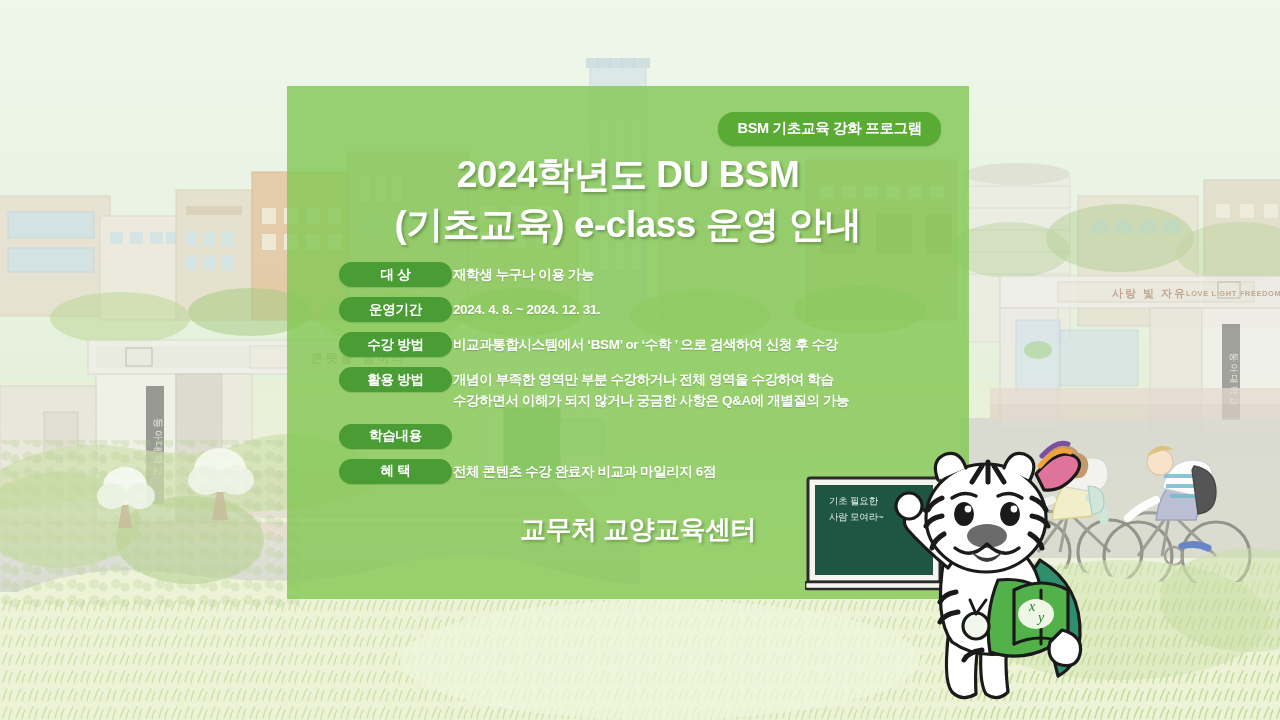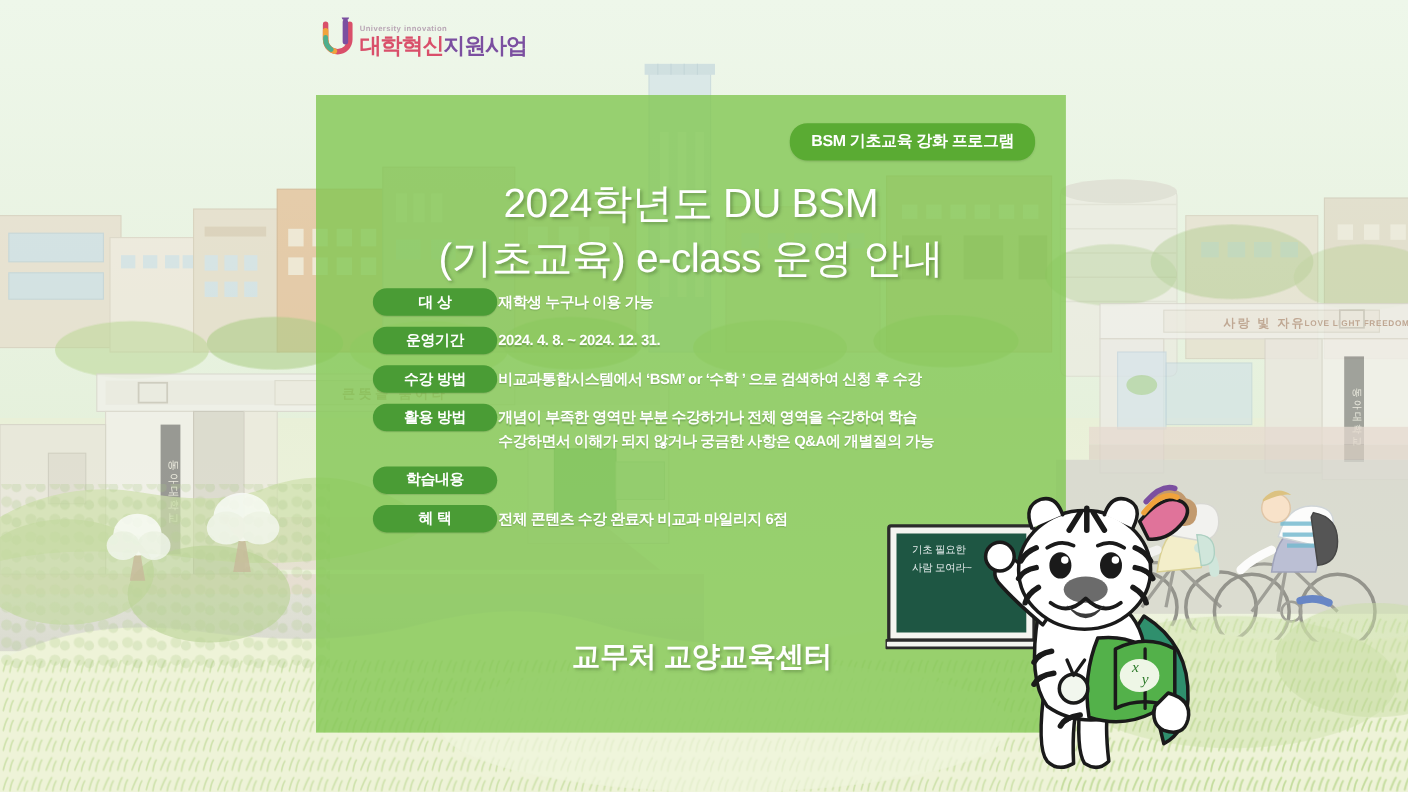--- a/index.html
+++ b/index.html
@@ -28,42 +28,41 @@
   .logo-main {
     font-size:20px; font-weight:800; letter-spacing:-1px;
     white-space:nowrap;
   }
   .logo-main .a { color:#d94f6a; }
   .logo-main .b { color:#7b4fa0; }
 
   
   .card {
     position:absolute; left:287px; top:86px;
-    width:682px; height:580px;
+    width:682px; height:513px;
     background:rgba(130,199,82,.80);
     z-index:20;
   }
   .card-inner { position:relative; width:100%; height:100%; }
 
   .badge {
     position:absolute; right:28px; top:26px;
     background:#5aab33; color:#ffffff;
     font-size:14.5px; font-weight:700; letter-spacing:-.3px;
     padding:7px 19px 8px; border-radius:16px;
     box-shadow:0 1px 2px rgba(0,0,0,.13);
     white-space:nowrap;
   }
 
   .title {
     position:absolute; left:0; right:0; top:64px;
     text-align:center; color:#ffffff;
-    font-size:37px; font-weight:400; line-height:1.36;
+    font-size:37px; font-weight:700; line-height:1.36;
     letter-spacing:-.5px;
     text-shadow:2px 2px 3px rgba(60,90,40,.45);
-    margin-top:10px;
   }
   .title .ln { display:block; }
 
   
   .rows {
     position:absolute; left:52px; top:176px; right:20px;
   }
   .row { display:flex; align-items:flex-start; margin-bottom:10px; }
   .row.tall { margin-bottom:12px; }
   .pill {
@@ -353,35 +352,20 @@
         <ellipse cx="112" cy="496" rx="15" ry="13" fill="#f2f7ee"></ellipse>
         <ellipse cx="140" cy="496" rx="15" ry="13" fill="#f2f7ee"></ellipse>
       </g>
       <ellipse cx="1120" cy="620" rx="150" ry="60" fill="#d4e4b2" opacity=".55"></ellipse>
       <ellipse cx="1250" cy="600" rx="90" ry="52" fill="#c9dea6" opacity=".5"></ellipse>
       <rect x="960" y="560" width="320" height="160" fill="url(#grassP)" opacity=".65"></rect>
       <ellipse cx="660" cy="660" rx="260" ry="60" fill="#f0f5dd" opacity=".7"></ellipse>
     </g>
   </svg>
 
-  <div class="logo-wrap">
-    <svg class="logo-mark" viewBox="0 0 30 36">
-      <path d="M4 6 v14 a11 11 0 0 0 22 0 v-14" fill="none" stroke="#d94f6a" stroke-width="5" stroke-linecap="round"></path>
-      <path d="M4 12 v8 a11 11 0 0 0 8 10.5" fill="none" stroke="#f0a33c" stroke-width="5" stroke-linecap="round"></path>
-      <path d="M4 18 v2 a11 11 0 0 0 5 9" fill="none" stroke="#4fae8e" stroke-width="4.5" stroke-linecap="round"></path>
-      <path d="M22 4 v18" fill="none" stroke="#7b4fa0" stroke-width="5" stroke-linecap="round"></path>
-      <circle cx="22" cy="-1" r="3.4" fill="#7b4fa0"></circle>
-    </svg>
-    <div class="logo-text">
-      <div class="logo-sub">University innovation</div>
-      <div class="logo-main">
-        <span class="a">대학혁신</span><span class="b">지원사업</span>
-      </div>
-    </div>
-  </div>
 
   <div class="card">
     <div class="card-inner">
 
       <div class="badge">BSM 기초교육 강화 프로그램</div>
 
       <div class="title">
         <span class="ln">2024학년도 DU BSM</span>
         <span class="ln">(기초교육) e-class 운영 안내</span>
       </div>

